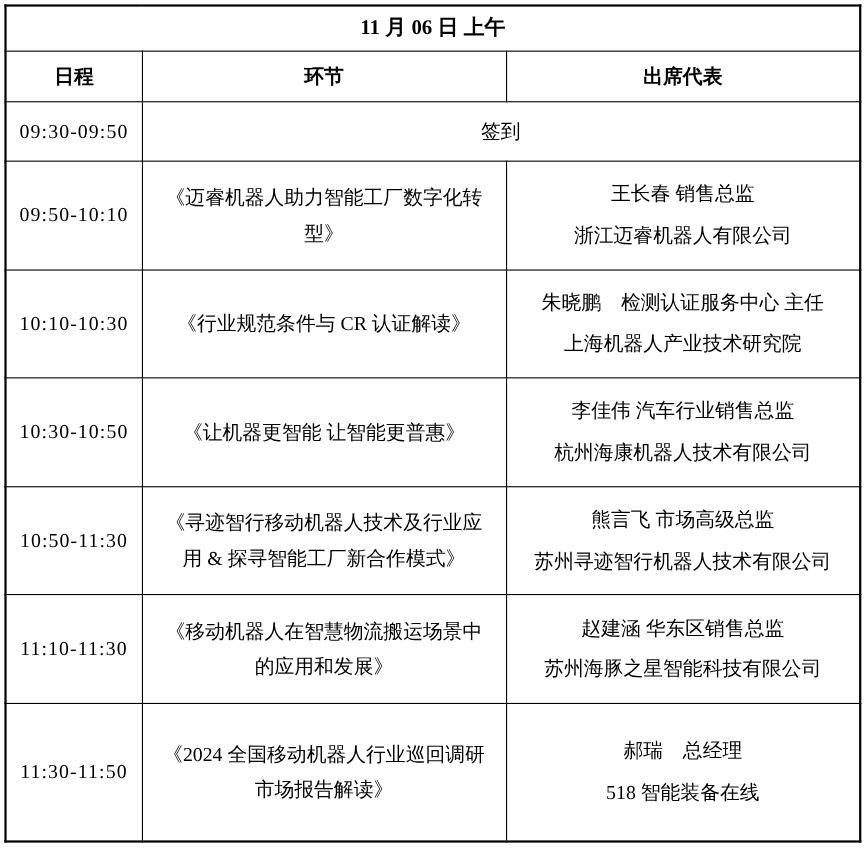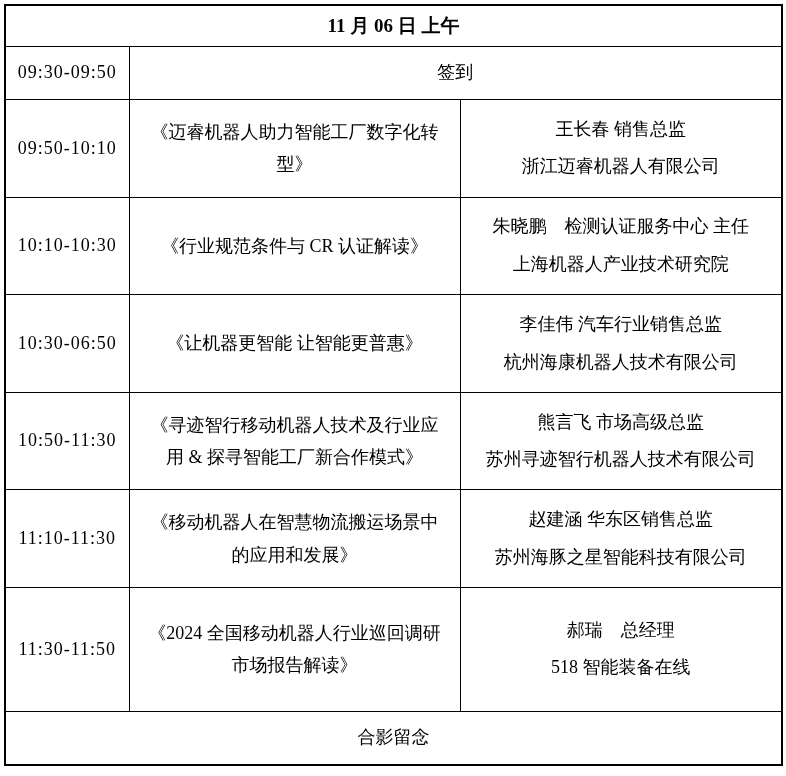--- a/index.html
+++ b/index.html
@@ -82,20 +82,25 @@
       <col class="c-time">
       <col class="c-session">
       <col class="c-speaker">
     </colgroup>
 
     <tbody>
         <tr class="r-title">
       <td colspan="3">11 月 06 日 上午</td>
     </tr>
 
+    <tr class="r-head">
+      <td>日程</td>
+      <td>环节</td>
+      <td>出席代表</td>
+    </tr>
 
     <tr class="r-signin">
       <td class="time">09:30-09:50</td>
       <td colspan="2">签到</td>
     </tr>
 
     <tr class="r-talk">
       <td class="time">09:50-10:10</td>
       <td class="session">《迈睿机器人助力智能工厂数字化转型》</td>
       <td class="speaker">
@@ -111,21 +116,21 @@
       <td class="session">《行业规范条件与 CR 认证解读》</td>
       <td class="speaker">
         <div class="spk">
           <div>朱晓鹏　检测认证服务中心 主任</div>
           <div>上海机器人产业技术研究院</div>
         </div>
       </td>
     </tr>
 
     <tr class="r-talk">
-      <td class="time">10:30-06:50</td>
+      <td class="time">10:30-10:50</td>
       <td class="session">《让机器更智能 让智能更普惠》</td>
       <td class="speaker">
         <div class="spk">
           <div>李佳伟 汽车行业销售总监</div>
           <div>杭州海康机器人技术有限公司</div>
         </div>
       </td>
     </tr>
 
     <tr class="r-talk">
@@ -155,18 +160,15 @@
       <td class="session">《2024 全国移动机器人行业巡回调研市场报告解读》</td>
       <td class="speaker">
         <div class="spk">
           <div>郝瑞　总经理</div>
           <div>518 智能装备在线</div>
         </div>
       </td>
     </tr>
 
 
-    <tr class="r-photo">
-      <td colspan="3">合影留念</td>
-    </tr>
   </tbody>
     </table>
 </div>
 
 </body></html>

